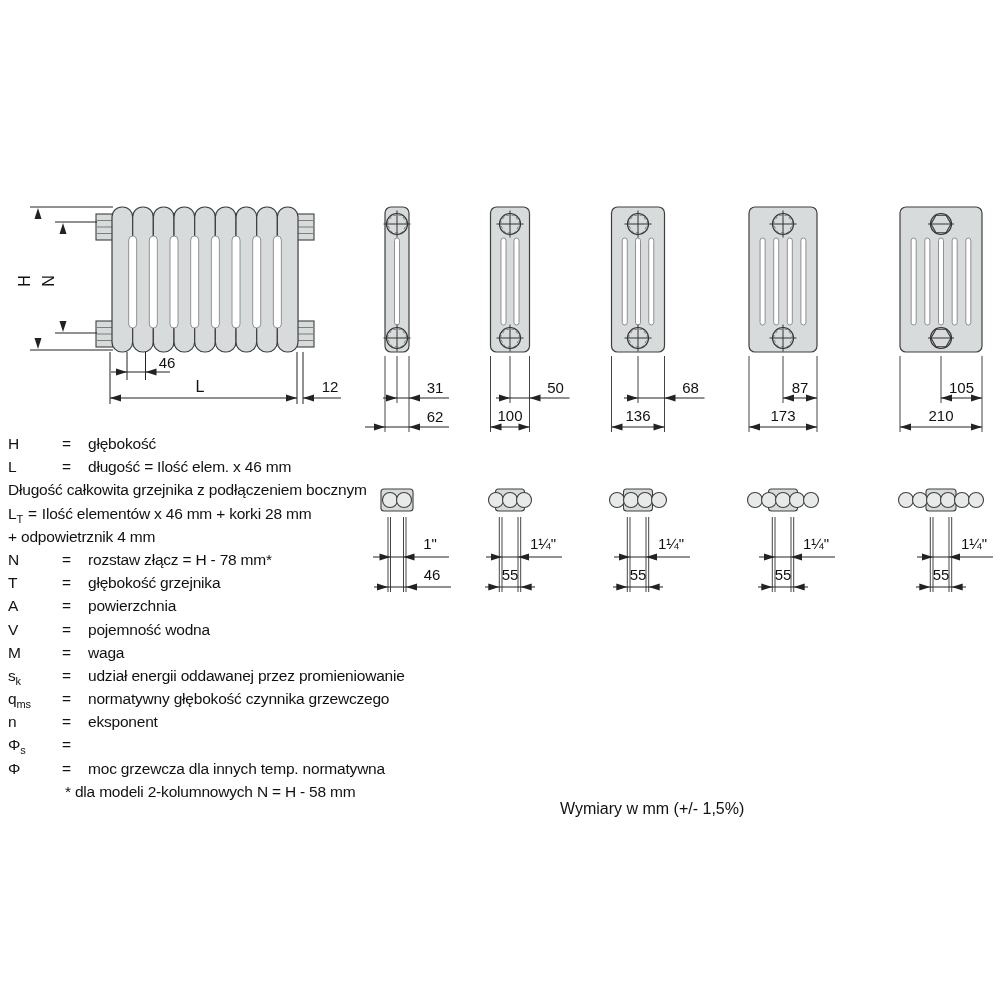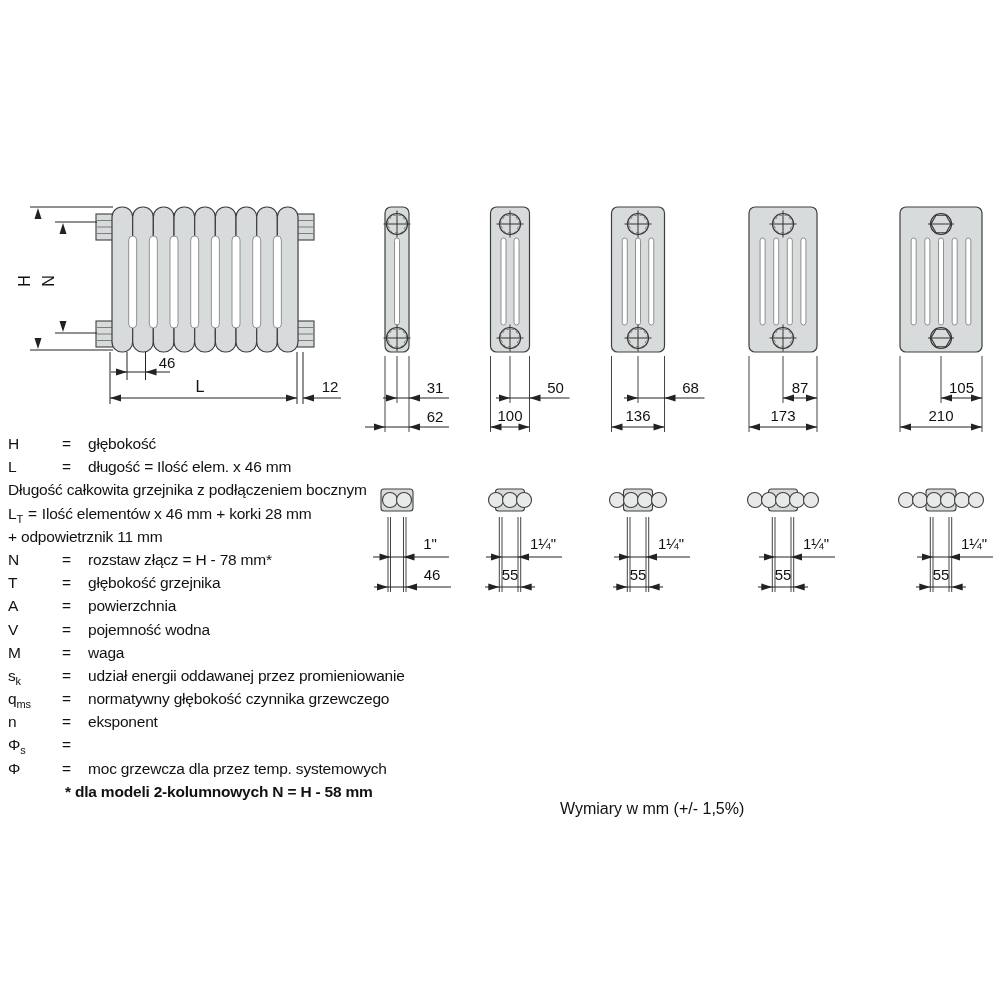--- a/index.html
+++ b/index.html
@@ -9,21 +9,21 @@
   svg text{font-family:"Liberation Sans", sans-serif;font-size:15px;fill:#111;}
   svg text.rot{font-size:16px;}
   #legend{position:absolute;left:8px;top:432px;width:470px;}
   .lrow{display:flex;align-items:baseline;height:23.2px;line-height:23.2px;
         font-size:15.5px;letter-spacing:-0.2px;white-space:nowrap;}
   .lrow .sym{display:inline-block;width:54px;flex:0 0 54px;}
   .lrow .eq{display:inline-block;width:26px;flex:0 0 26px;}
   .lrow sub{font-size:11px;}
   .lrow.full{display:block;}
   .lrow.full .eqi{margin:0 5px;}
-  .lrow.indent{padding-left:57px;font-weight:bold;}
+  .lrow.indent{padding-left:57px;}
   #footer-note{position:absolute;left:560px;top:780px;font-size:16px;white-space:nowrap;margin-top:20px;}
 </style>
 </head>
 <body>
 
 <div id="stage">
 
   <svg id="diagram" width="1000" height="620" viewBox="0 0 1000 620">
       <g>
         <g>
@@ -345,21 +345,21 @@
       <span class="eq">=</span>
       <span class="txt">długość = Ilość elem. x 46 mm</span>
     </div>
     <div class="lrow full">
       <span class="txt">Długość całkowita grzejnika z podłączeniem bocznym</span>
     </div>
     <div class="lrow full">
       <span>L</span><sub>T</sub><span class="eqi">=</span><span class="txt">Ilość elementów x 46 mm + korki 28 mm</span>
     </div>
     <div class="lrow full">
-      <span class="txt">+ odpowietrznik 11 mm</span>
+      <span class="txt">+ odpowietrznik 4 mm</span>
     </div>
     <div class="lrow">
       <span class="sym"><span>N</span><sub></sub></span>
       <span class="eq">=</span>
       <span class="txt">rozstaw złącz = H - 78 mm*</span>
     </div>
     <div class="lrow">
       <span class="sym"><span>T</span><sub></sub></span>
       <span class="eq">=</span>
       <span class="txt">głębokość grzejnika</span>
@@ -394,21 +394,21 @@
       <span class="eq">=</span>
       <span class="txt">eksponent</span>
     </div>
     <div class="lrow">
       <span class="sym"><span>Φ</span><sub>s</sub></span>
       <span class="eq">=</span>
     </div>
     <div class="lrow">
       <span class="sym"><span>Φ</span><sub></sub></span>
       <span class="eq">=</span>
-      <span class="txt">moc grzewcza dla przez temp. systemowych</span>
+      <span class="txt">moc grzewcza dla innych temp. normatywna</span>
     </div>
     <div class="lrow full indent">
       <span class="txt">* dla modeli 2-kolumnowych N = H - 58 mm</span>
     </div>
   </div>
 
   <div id="footer-note">Wymiary w mm (+/- 1,5%)</div>
 </div>
 
 </body></html>

